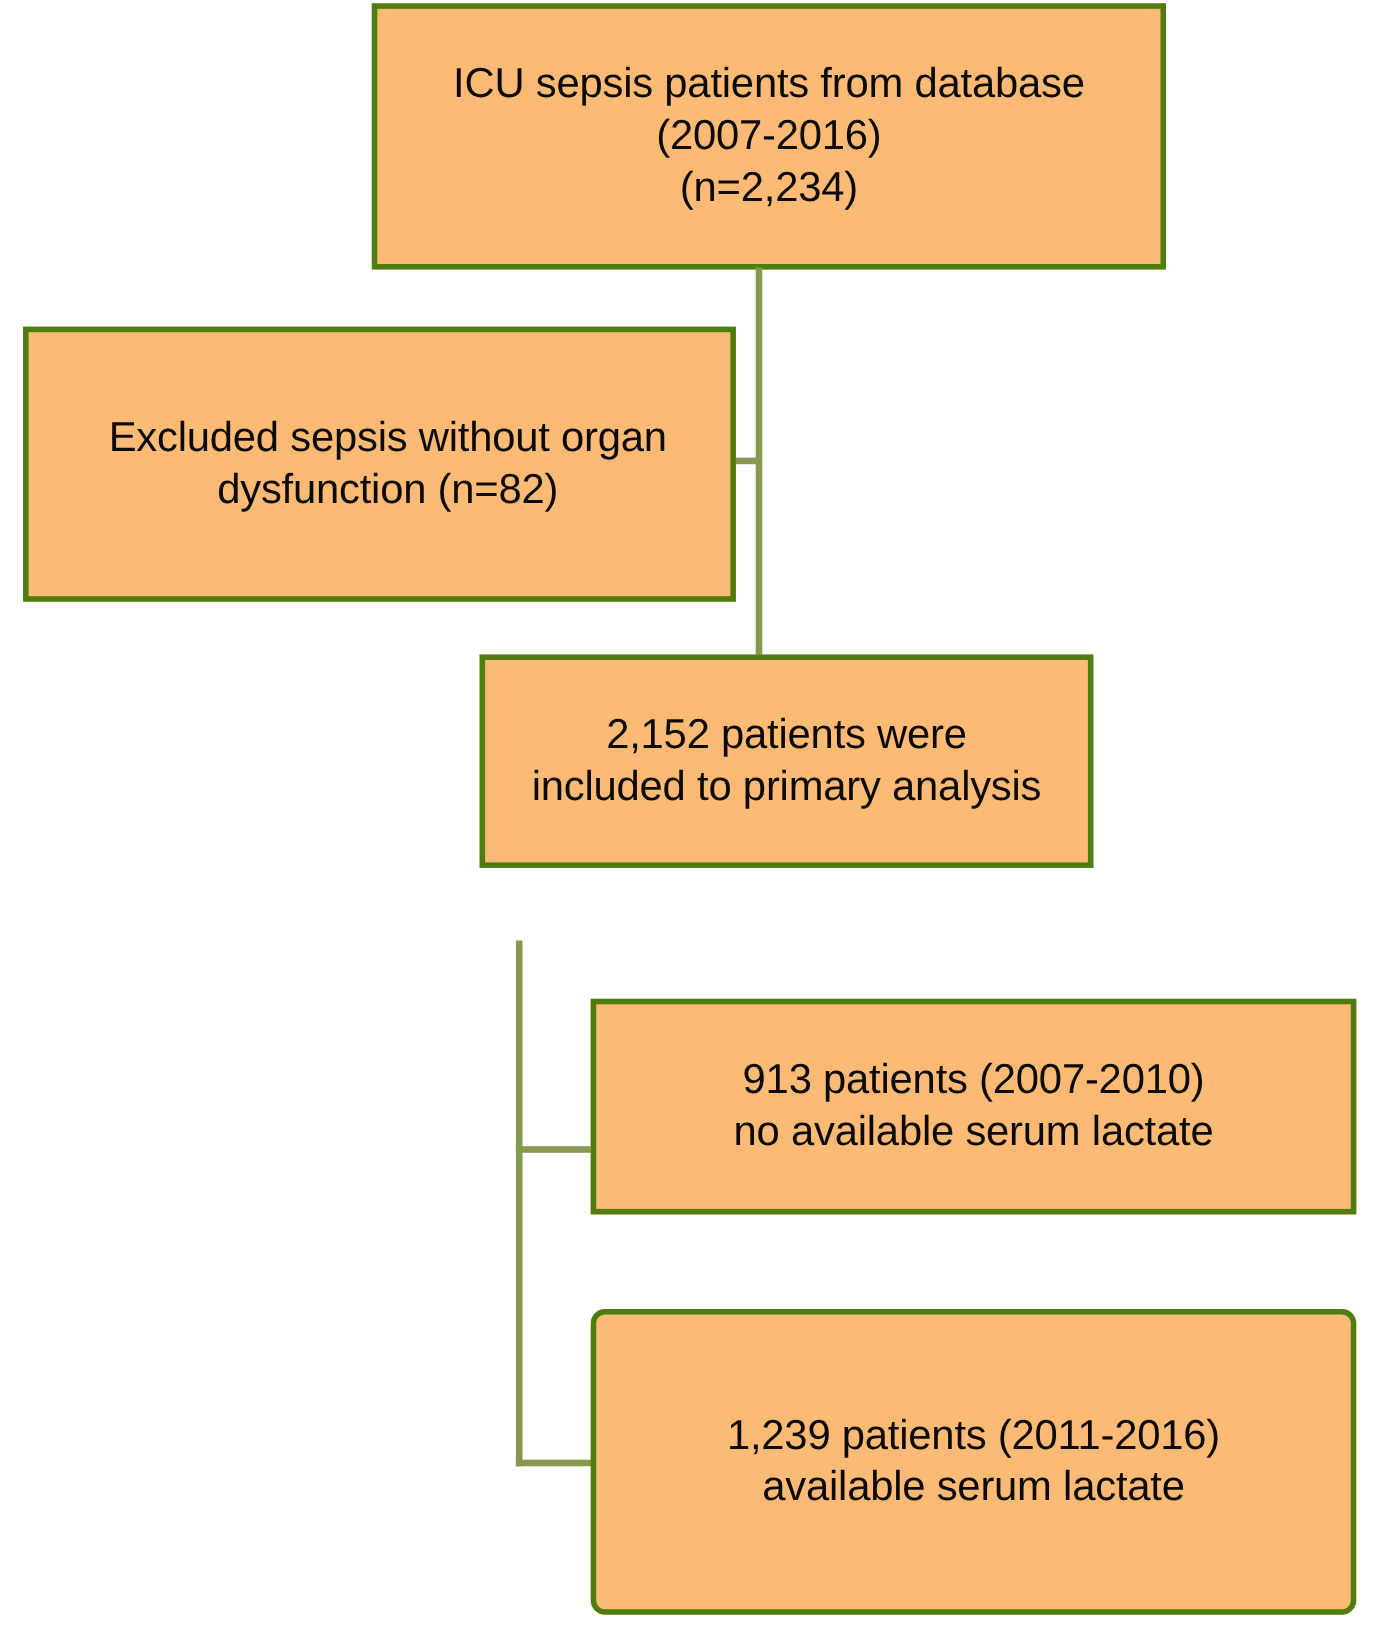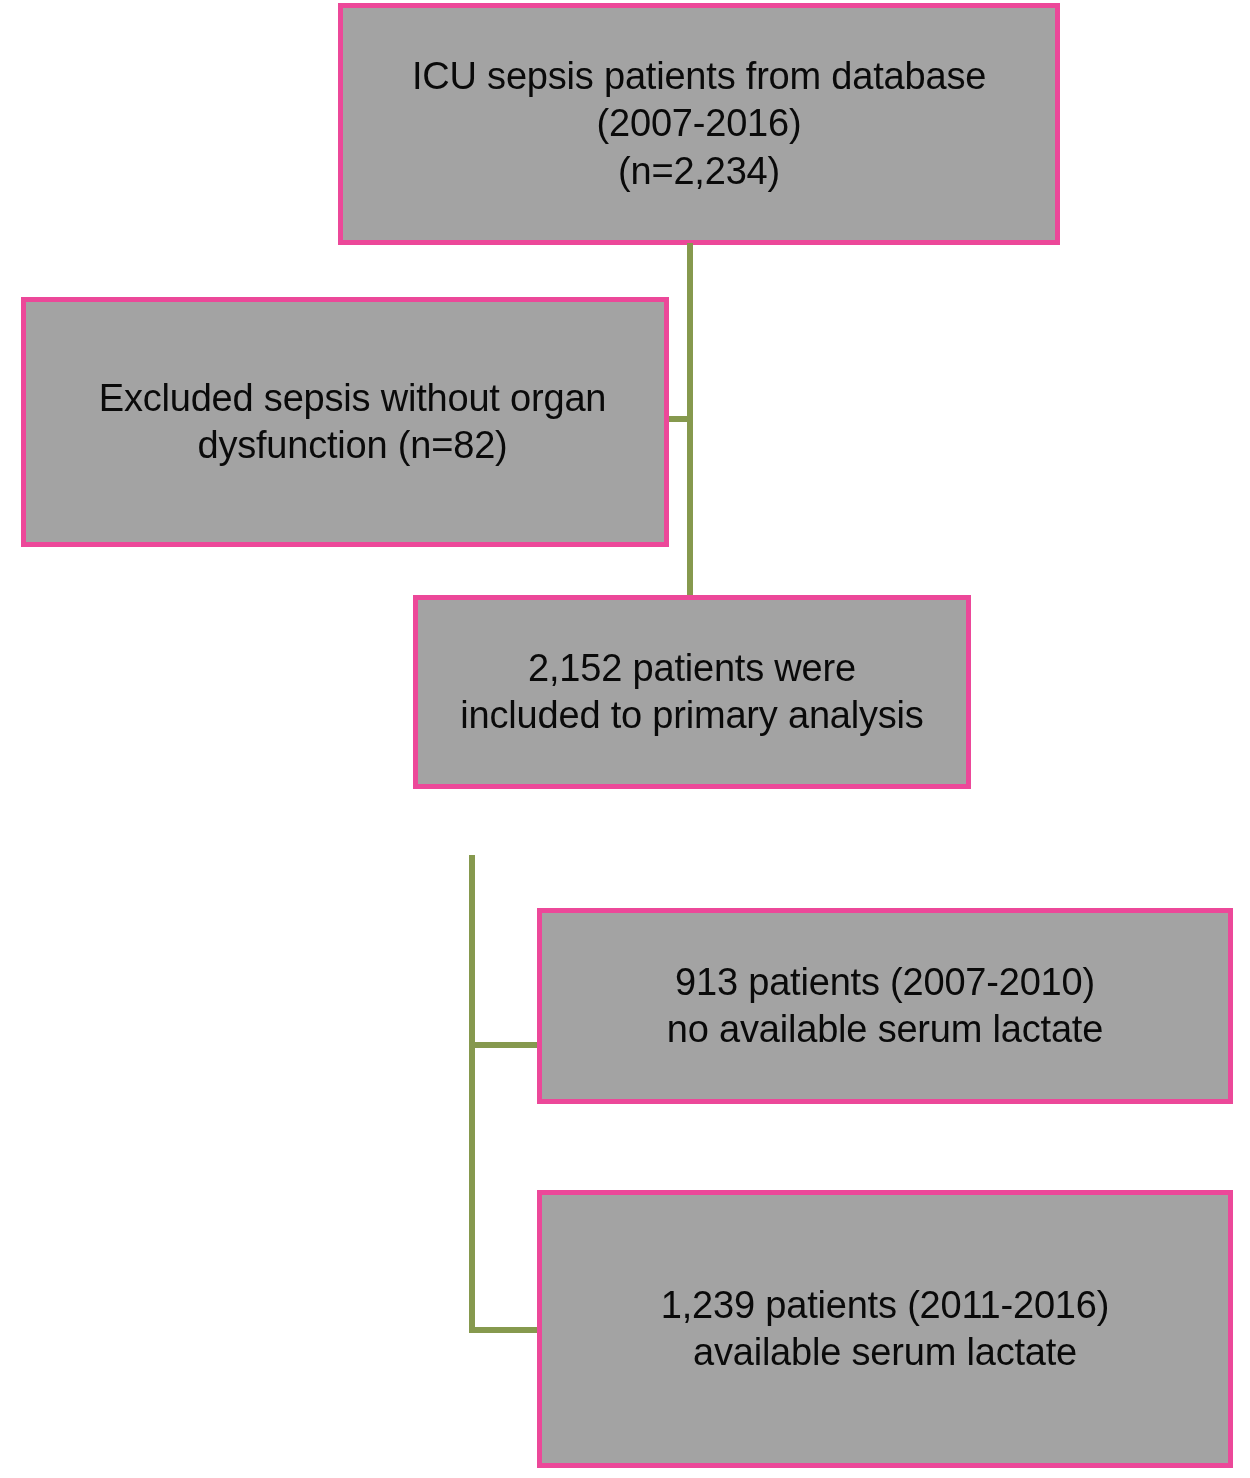--- a/index.html
+++ b/index.html
@@ -14,43 +14,43 @@
     height: 1478px;
     background: #ffffff;
     overflow: hidden;
     font-family: "Liberation Sans", sans-serif;
   }
 
   
   .node {
     position: absolute;
     box-sizing: border-box;
-    background: #a3a3a3;
-    border: 5px solid #ec4899;
+    background: #fdba74;
+    border: 5px solid #4d7c0f;
     display: flex;
     align-items: center;
     justify-content: center;
   }
   .node-text {
     font-family: "Liberation Sans", sans-serif;
     font-size: 38px;
     line-height: 1.25;
     color: #0a0a0a;
     text-align: center;
     white-space: pre-line;
     padding: 0 10px;
     letter-spacing: -0.2px;
   }
 
   
   #node-source      { left: 338px; top: 3px;    width: 722px;  height: 242px; }
   #node-excluded    { left: 21px;  top: 297px;  width: 648px;  height: 250px; padding-left: 15px; }
-  #node-included    { left: 413px; top: 595px;  width: 558px;  height: 194px; }
+  #node-included    { left: 436px; top: 595px;  width: 558px;  height: 194px; }
   #node-no-lactate  { left: 537px; top: 908px;  width: 696px;  height: 196px; }
-  #node-has-lactate { left: 537px; top: 1190px; width: 696px;  height: 278px; }
+  #node-has-lactate { left: 537px; top: 1190px; width: 696px;  height: 278px; border-radius: 13px; }
 
   
   .conn {
     position: absolute;
     background: #86994e;
   }
   .conn-v { width: 6px; }
   .conn-h { height: 6px; }
 
   

